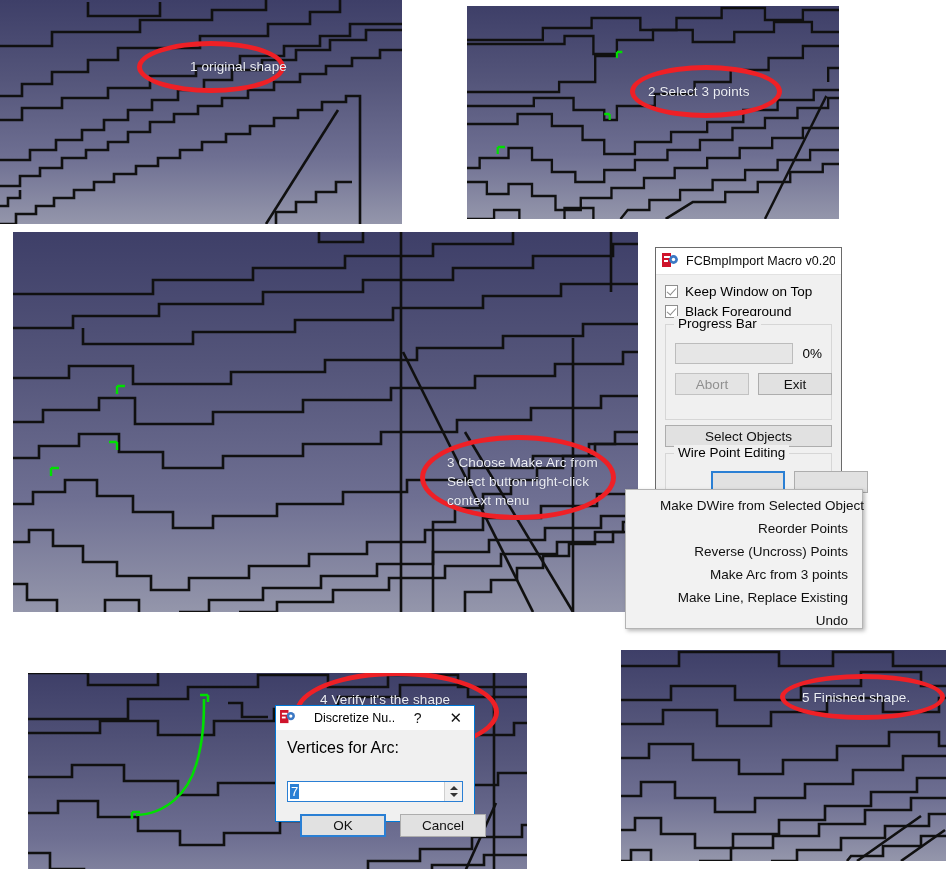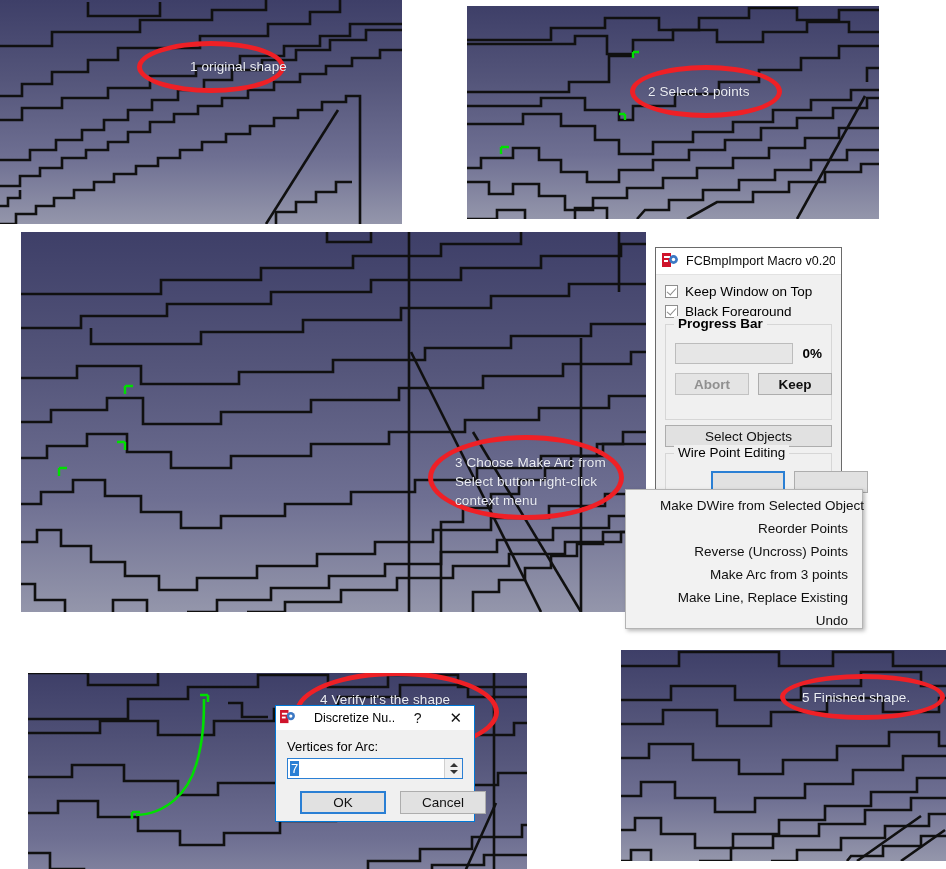--- a/index.html
+++ b/index.html
@@ -92,21 +92,21 @@
   }
   .dlg-title{
     height:24px;background:#ffffff;display:flex;align-items:center;padding:0 4px;
     box-sizing:border-box;
     gap:10px;
   }
   .dlg-title-text{font-size:12.5px;flex:1;white-space:nowrap;overflow:hidden;}
   .dlg-help{font-size:14px;padding:0 10px;color:#111;cursor:default;}
   .dlg-close{font-size:15px;padding:0 8px 2px 8px;color:#111;cursor:default;line-height:1;}
   .dlg-body{padding:9px 11px 9px 11px;}
-  .dlg-label{font-size:13px;margin-bottom:4px;}
+  .dlg-label{font-size:16px;margin-bottom:24px;}
   .spin{
     display:flex;align-items:stretch;border:1px solid #2a7fd4;background:#fff;height:21px;
     box-sizing:border-box;
   }
   .spin-val{
     flex:1;display:flex;align-items:center;padding:0 2px;font-size:13px;
   }
   .spin-val span{background:#2a7fd4;color:#fff;padding:0 1px;}
   .spin-btns{
     width:17px;border-left:1px solid #cfcfcf;background:#f0f0f0;
@@ -134,21 +134,21 @@
       <path d="M266,224 L338,110"></path>
       <path d="M0,206 L8,206 L8,198 L20,198 L20,190"></path>
     </g>
   </svg>
   <div class="annot" style="left:137px;top:41px;width:148px;height:52px;">
     <div class="ell"></div>
     <div class="txt" style="left:18px;top:16px;width:120px;margin-left:35px;">1 original shape</div>
   </div>
 </div>
 
-<div class="panel" style="left:467px;top:6px;width:412px;height:213px;">
+<div class="panel" style="left:467px;top:6px;width:372px;height:213px;">
   <svg viewBox="0 0 412 213" preserveAspectRatio="none">
     <g fill="none" stroke="#101010" stroke-width="2.6">
       <path d="M0,34 L84,34 L84,22 L138,22 L138,12 L192,12 L192,24 L232,24 L232,12 L282,12 L282,2 L330,2 L330,14 L372,14 L372,4 L412,4"></path>
       <path d="M0,38 L108,38 L108,30 L140,30 L140,48 L166,48 L166,34 L206,34 L206,24 L250,24 L250,36 L296,36 L296,26 L340,26 L340,16 L382,16 L382,26 L412,26"></path>
       <path d="M0,86 L102,86 L102,76 L142,76 L142,50 L166,50"></path>
       <path d="M0,100 L74,100 L74,92 L118,92 L118,104 L152,104 L152,114 L166,114 L166,100 L208,100 L208,88 L252,88 L252,76 L292,76 L292,64 L334,64 L334,52 L372,52 L372,40 L412,40"></path>
       <path d="M0,118 L56,118 L56,108 L94,108 L94,120 L128,120 L128,134 L152,134 L152,148 L186,148 L186,136 L226,136 L226,126 L266,126 L266,116 L306,116 L306,104 L344,104 L344,94 L384,94 L384,84 L412,84"></path>
       <path d="M0,162 L14,162 L14,152 L46,152 L46,142 L72,142 L72,154 L94,154 L94,166 L120,166 L120,176 L152,176 L152,164 L186,164 L186,154 L222,154 L222,144 L258,144 L258,134 L294,134 L294,122 L330,122 L330,112 L366,112 L366,102 L400,102 L400,92 L412,92"></path>
       <path d="M0,176 L22,176 L22,188 L46,188 L46,178 L72,178 L72,190 L98,190 L98,204 L126,204 L126,192 L160,192 L160,182 L196,182 L196,172 L230,172 L230,162 L266,162 L266,152 L302,152 L302,142 L338,142 L338,132 L372,132 L372,122 L412,122"></path>
       <path d="M0,213 L30,213 L30,204 L58,204 L58,213"></path>
@@ -163,21 +163,21 @@
       <path d="M152,108 L158,108 M158,108 L158,114"></path>
       <path d="M166,46 L172,46 M166,46 L166,52"></path>
     </g>
   </svg>
   <div class="annot" style="left:163px;top:59px;width:152px;height:53px;">
     <div class="ell"></div>
     <div class="txt" style="left:18px;top:17px;width:128px;">2 Select 3 points</div>
   </div>
 </div>
 
-<div class="panel" style="left:13px;top:232px;width:625px;height:380px;margin-left:8px;">
+<div class="panel" style="left:13px;top:232px;width:625px;height:380px;">
   <svg viewBox="0 0 625 380" preserveAspectRatio="none">
     <g fill="none" stroke="#101010" stroke-width="2.6">
       <path d="M0,62 L140,62 L140,48 L240,48 L240,36 L332,36 L332,24 L420,24 L420,12 L500,12 L500,0"></path>
       <path d="M0,96 L60,96 L60,84 L146,84 L146,72 L250,72 L250,60 L350,60 L350,48 L440,48 L440,36 L520,36 L520,24 L600,24 L600,12 L625,12"></path>
       <path d="M70,96 L70,112 L180,112 L180,100 L282,100 L282,88 L380,88 L380,76 L470,76 L470,64 L548,64 L548,52 L625,52"></path>
       <path d="M0,146 L56,146 L56,134 L120,134 L120,152 L218,152 L218,140 L312,140 L312,128 L404,128 L404,116 L490,116 L490,104 L570,104 L570,92 L625,92"></path>
       <path d="M0,190 L30,190 L30,178 L86,178 L86,166 L122,166 L122,192 L200,192 L200,180 L290,180 L290,168 L378,168 L378,156 L462,156 L462,144 L542,144 L542,132 L610,132 L610,120 L625,120"></path>
       <path d="M0,226 L26,226 L26,214 L66,214 L66,202 L106,202 L106,220 L150,220 L150,236 L210,236 L210,224 L290,224 L290,212 L368,212 L368,200 L444,200 L444,188 L518,188 L518,176 L588,176 L588,164 L625,164"></path>
       <path d="M0,272 L20,272 L20,260 L52,260 L52,248 L84,248 L84,264 L120,264 L120,280 L160,280 L160,296 L200,296 L200,284 L264,284 L264,272 L330,272 L330,260 L394,260 L394,248 L456,248 L456,236 L520,236 L520,224 L582,224 L582,212 L625,212"></path>
       <path d="M0,310 L16,310 L16,298 L40,298 L40,314 L70,314 L70,330 L104,330 L104,344 L138,344 L138,358 L176,358 L176,346 L236,346 L236,334 L296,334 L296,322 L354,322 L354,310 L412,310 L412,298 L470,298 L470,286 L528,286 L528,274 L584,274 L584,262 L625,262"></path>
@@ -279,29 +279,29 @@
   <div class="macro-body">
     <div class="chk-row">
       <span class="chk checked"></span>
       <span class="chk-label">Keep Window on Top</span>
     </div>
     <div class="chk-row">
       <span class="chk checked"></span>
       <span class="chk-label">Black Foreground</span>
     </div>
 
-    <div class="groupbox" style="height:96px;font-weight:bold;">
+    <div class="groupbox" style="height:96px;">
       <span class="gb-title">Progress Bar</span>
       <div class="pb-row">
         <div class="pbar"></div>
         <div class="pb-pct">0%</div>
       </div>
       <div class="btn-row">
         <div class="btn disabled">Abort</div>
-        <div class="btn">Keep</div>
+        <div class="btn">Exit</div>
       </div>
     </div>
 
     <div class="sel-obj-wrap">
       <div class="btn wide">Select Objects</div>
     </div>
 
     <div class="groupbox" style="height:70px;">
       <span class="gb-title">Wire Point Editing</span>
       <div class="wpe-btns">

